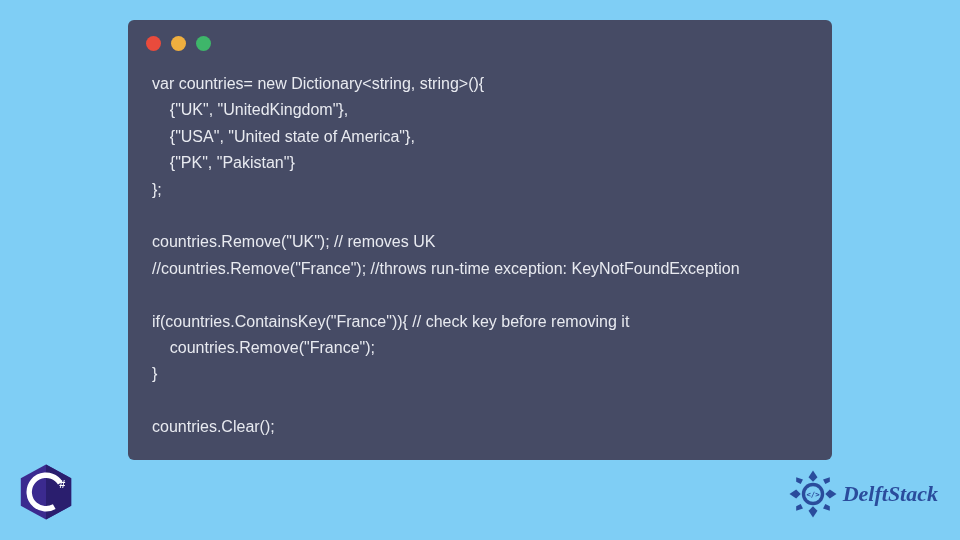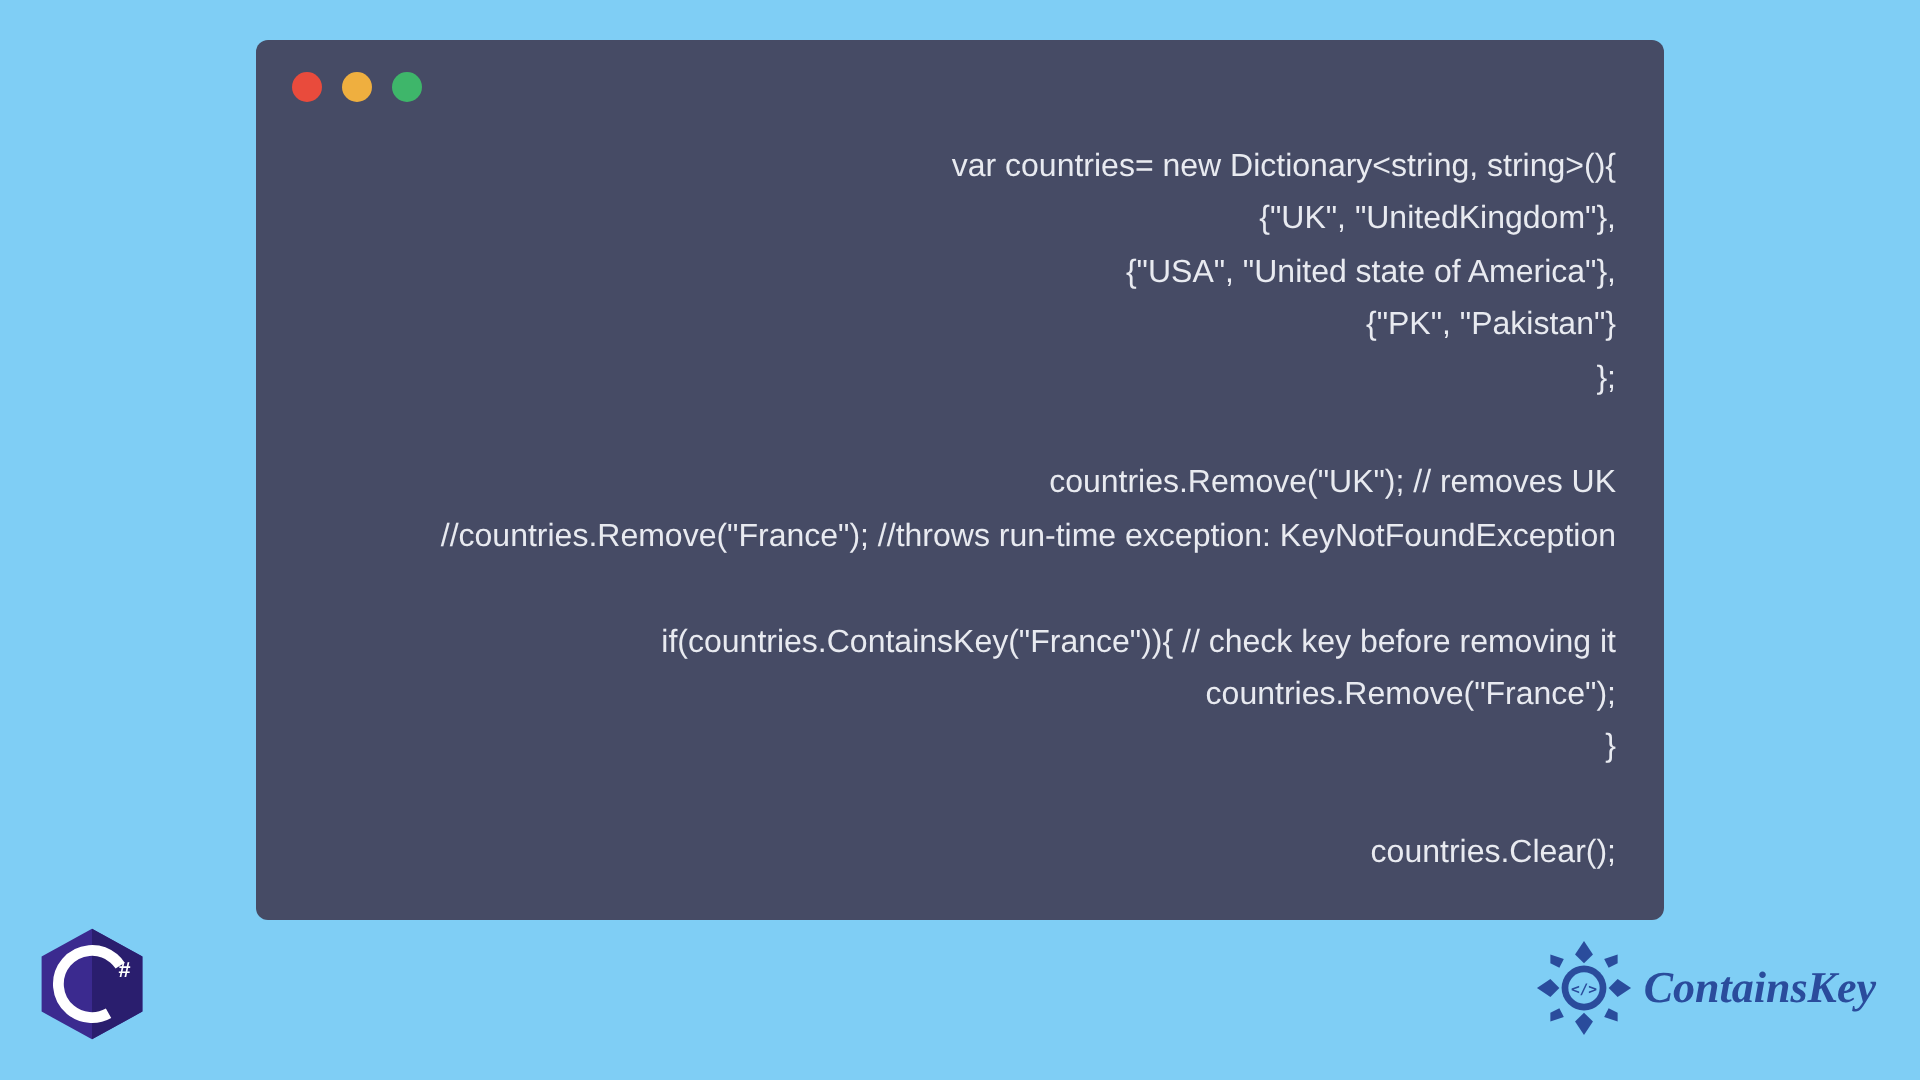--- a/index.html
+++ b/index.html
@@ -38,21 +38,20 @@
     .dot-red { background: #e94b3c; }
     .dot-yellow { background: #efaf3f; }
     .dot-green { background: #3eb66a; }
     .code-body {
       padding: 12px 24px 20px 24px;
       color: #e8eaf0;
       font-family: Arial, Helvetica, sans-serif;
       font-size: 16px;
       line-height: 1.65;
       white-space: pre;
-      text-align: right;
     }
     .csharp-badge {
       position: absolute;
       left: 16px;
       bottom: 18px;
       width: 60px;
       height: 60px;
     }
     .csharp-badge svg {
       width: 100%;
@@ -125,14 +124,14 @@
           <polygon points="30,-30 18,-26 22,-18 30,-22"></polygon>
           <polygon points="-30,30 -18,26 -22,18 -30,22"></polygon>
           <polygon points="30,30 18,26 22,18 30,22"></polygon>
         </g>
         <circle r="20" fill="#2a4c9c"></circle>
         <circle r="14" fill="#7fcef5"></circle>
         <text x="0" y="5" text-anchor="middle" fill="#2a4c9c" font-size="13" font-family="monospace" font-weight="bold">&lt;/&gt;</text>
       </g>
     </svg>
   </div>
-  <span class="delft-text">ContainsKey</span>
+  <span class="delft-text">DelftStack</span>
 </div>
 
 </body></html>

